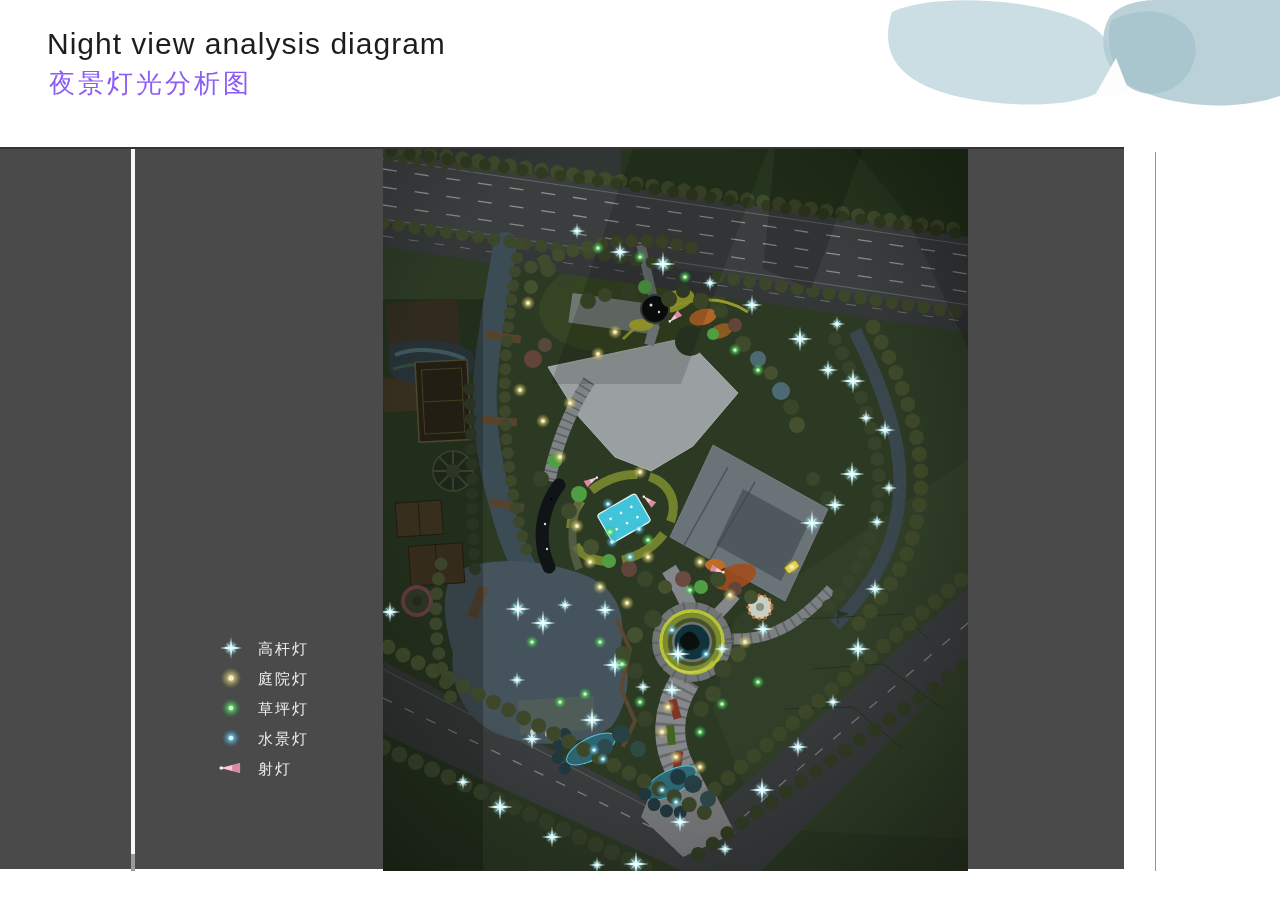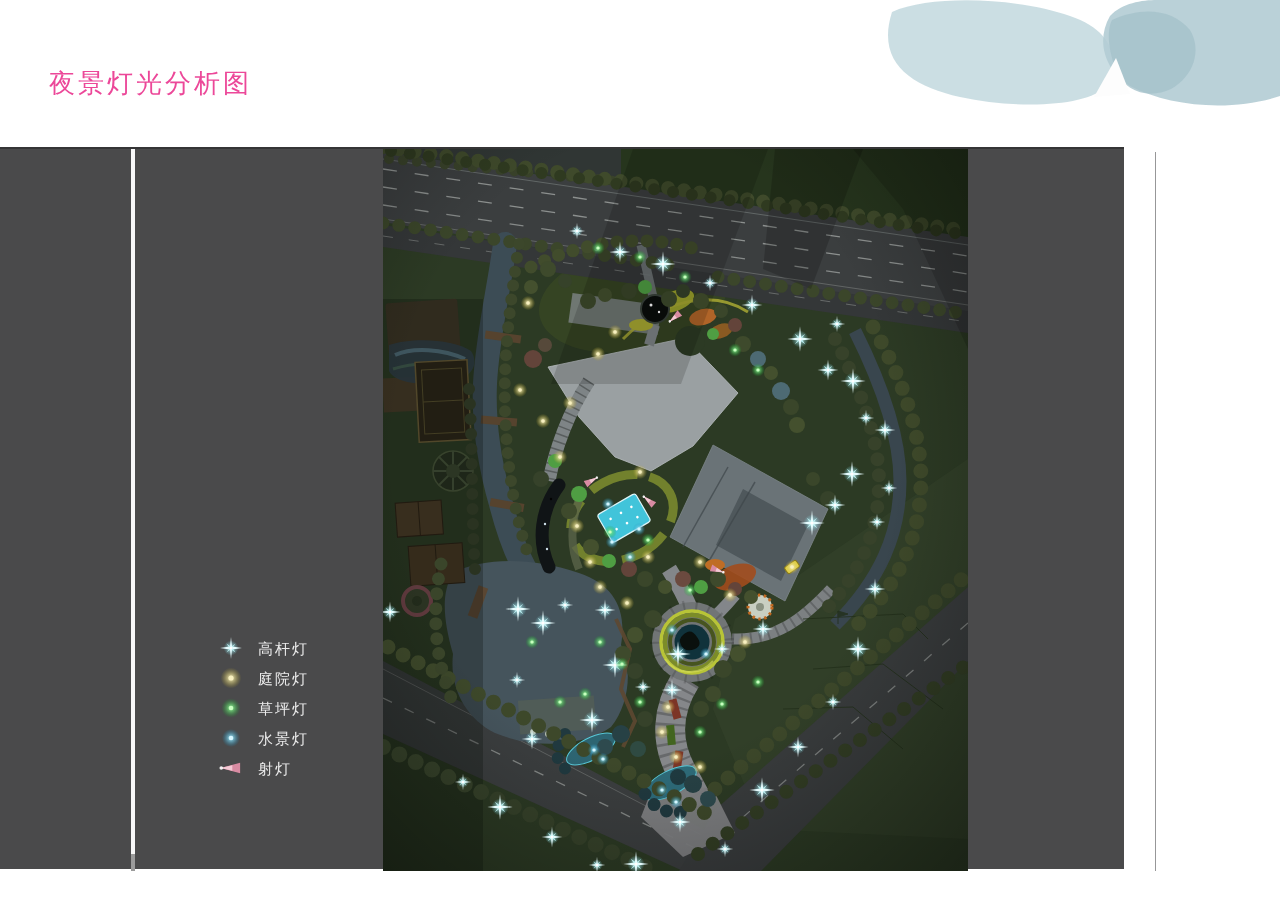--- a/index.html
+++ b/index.html
@@ -1,21 +1,21 @@
 <!DOCTYPE html>
 <html><head>
 <meta charset="utf-8">
 <style>
   html,body{margin:0;padding:0;background:#ffffff;}
   #page{position:relative;width:1280px;height:905px;background:#ffffff;overflow:hidden;
         font-family:"Liberation Sans","DejaVu Sans",sans-serif;}
   
   .title-en{position:absolute;left:47px;top:27px;font-size:30px;color:#1d1d1d;
             letter-spacing:1px;font-weight:500;}
-  .title-zh{position:absolute;left:49px;top:66px;font-size:26px;color:#ec4899;
+  .title-zh{position:absolute;left:49px;top:66px;font-size:26px;color:#8b5cf6;
             letter-spacing:3px;font-weight:400;}
   .watercolor{position:absolute;right:0;top:0;width:410px;height:120px;}
   
   .panel{position:absolute;left:0;top:147px;width:1124px;height:722px;background:#4a4a4b;
          border-top:2px solid #353536;box-sizing:border-box;}
   .stripe{position:absolute;left:131px;top:0;width:4px;height:705px;background:#f8f8f8;}
   .stripe-foot{position:absolute;left:131px;top:705px;width:4px;height:17px;background:#9b9b9b;}
   .seam{position:absolute;left:1155px;top:3px;width:1px;height:719px;background:rgba(25,25,26,.45);}
   
   .legend{position:absolute;left:216px;top:486px;display:flex;flex-direction:column;gap:4px;}
@@ -72,20 +72,21 @@
           <circle r="1.8" fill="#d5f6ff"></circle>
       </symbol>
       <symbol id="sym-wedge" overflow="visible">
         <path d="M-8 0 L7 -4 L7 4 Z" fill="#d88ba2"></path>
         <path d="M-8 0 L1 -2.2 L1 2.2 Z" fill="#f3c9d4"></path>
         <circle cx="-7.5" r="1.4" fill="#ffffff" opacity=".9"></circle>
       </symbol>
     </defs>
   </svg>
 
+  <div class="title-en">Night view analysis diagram</div>
   <div class="title-zh">夜景灯光分析图</div>
 
   <svg class="watercolor" viewBox="0 0 410 120">
     <path d="M22,12 C62,-6 150,-2 200,16 C242,30 252,60 236,86 C220,106 150,110 90,97 C40,86 6,62 22,12 Z" fill="#c2d8de" opacity=".85"></path>
     <path d="M212,0 L410,0 L410,96 C362,112 300,107 260,86 C234,70 226,40 240,16 C252,3 272,0 287,0 Z" fill="#b3ccd4" opacity=".9"></path>
     <path d="M242,20 C272,6 303,9 320,30 C332,50 324,76 301,89 C280,99 255,93 246,70 C239,52 236,32 242,20 Z" fill="#a5c2cb" opacity=".8"></path>
     <path d="M224,97 L246,58 L260,94 Z" fill="#fdfdfd"></path>
   </svg>
 
   <div class="panel">

